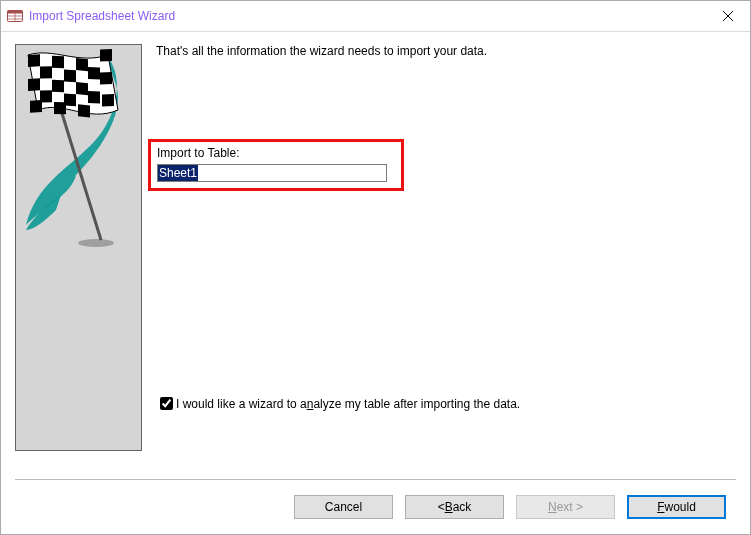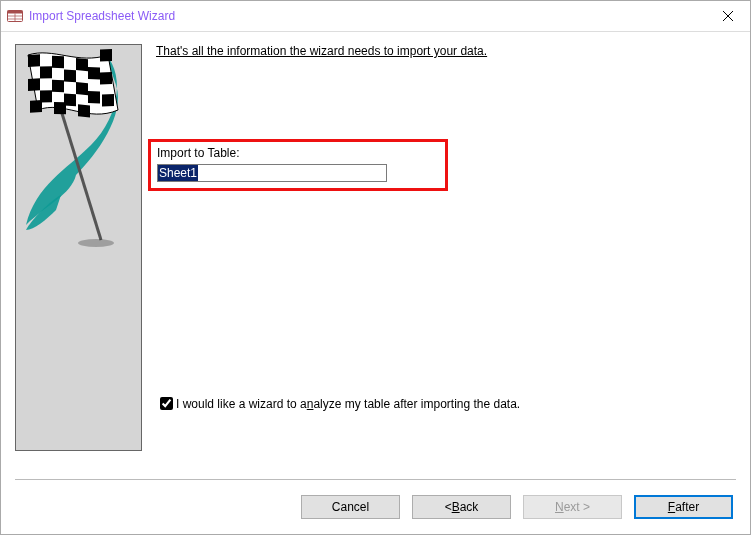--- a/index.html
+++ b/index.html
@@ -68,28 +68,27 @@
     flex: 0 0 auto;
   }
   .content {
     flex: 1 1 auto;
     padding-left: 14px;
     position: relative;
   }
   .intro {
     margin-top: 0;
     color: #000;
-    text-decoration: underline;
   }
   .highlight-box {
     border: 3px solid #e11;
     position: absolute;
     left: 6px;
     top: 95px;
-    width: 300px;
+    width: 256px;
     height: 52px;
     box-sizing: border-box;
     padding: 4px 6px 6px 6px;
   }
   .field-label {
     display: block;
     margin-bottom: 4px;
   }
   .table-input {
     width: 230px;
@@ -143,21 +142,21 @@
     border-top: 1px solid #bbb;
     margin: 0 14px;
   }
 
   .button-row {
     height: 54px;
     display: flex;
     justify-content: flex-end;
     align-items: center;
     gap: 12px;
-    padding-right: 17px;
+    padding-right: 24px;
   }
   .btn {
     width: 99px;
     height: 24px;
     background: #e1e1e1;
     border: 1px solid #adadad;
     font: inherit;
     color: #000;
     display: inline-flex;
     align-items: center;
@@ -270,17 +269,17 @@
         <span>&lt; </span>
         <u>B</u>
         <span>ack</span>
       </button>
     <button class="btn disabled" disabled="">
         <u>N</u>
         <span>ext &gt;</span>
       </button>
     <button class="btn primary">
         <u>F</u>
-        <span>after</span>
+        <span>would</span>
       </button>
   </div>
 
 </div>
 
 </body></html>

